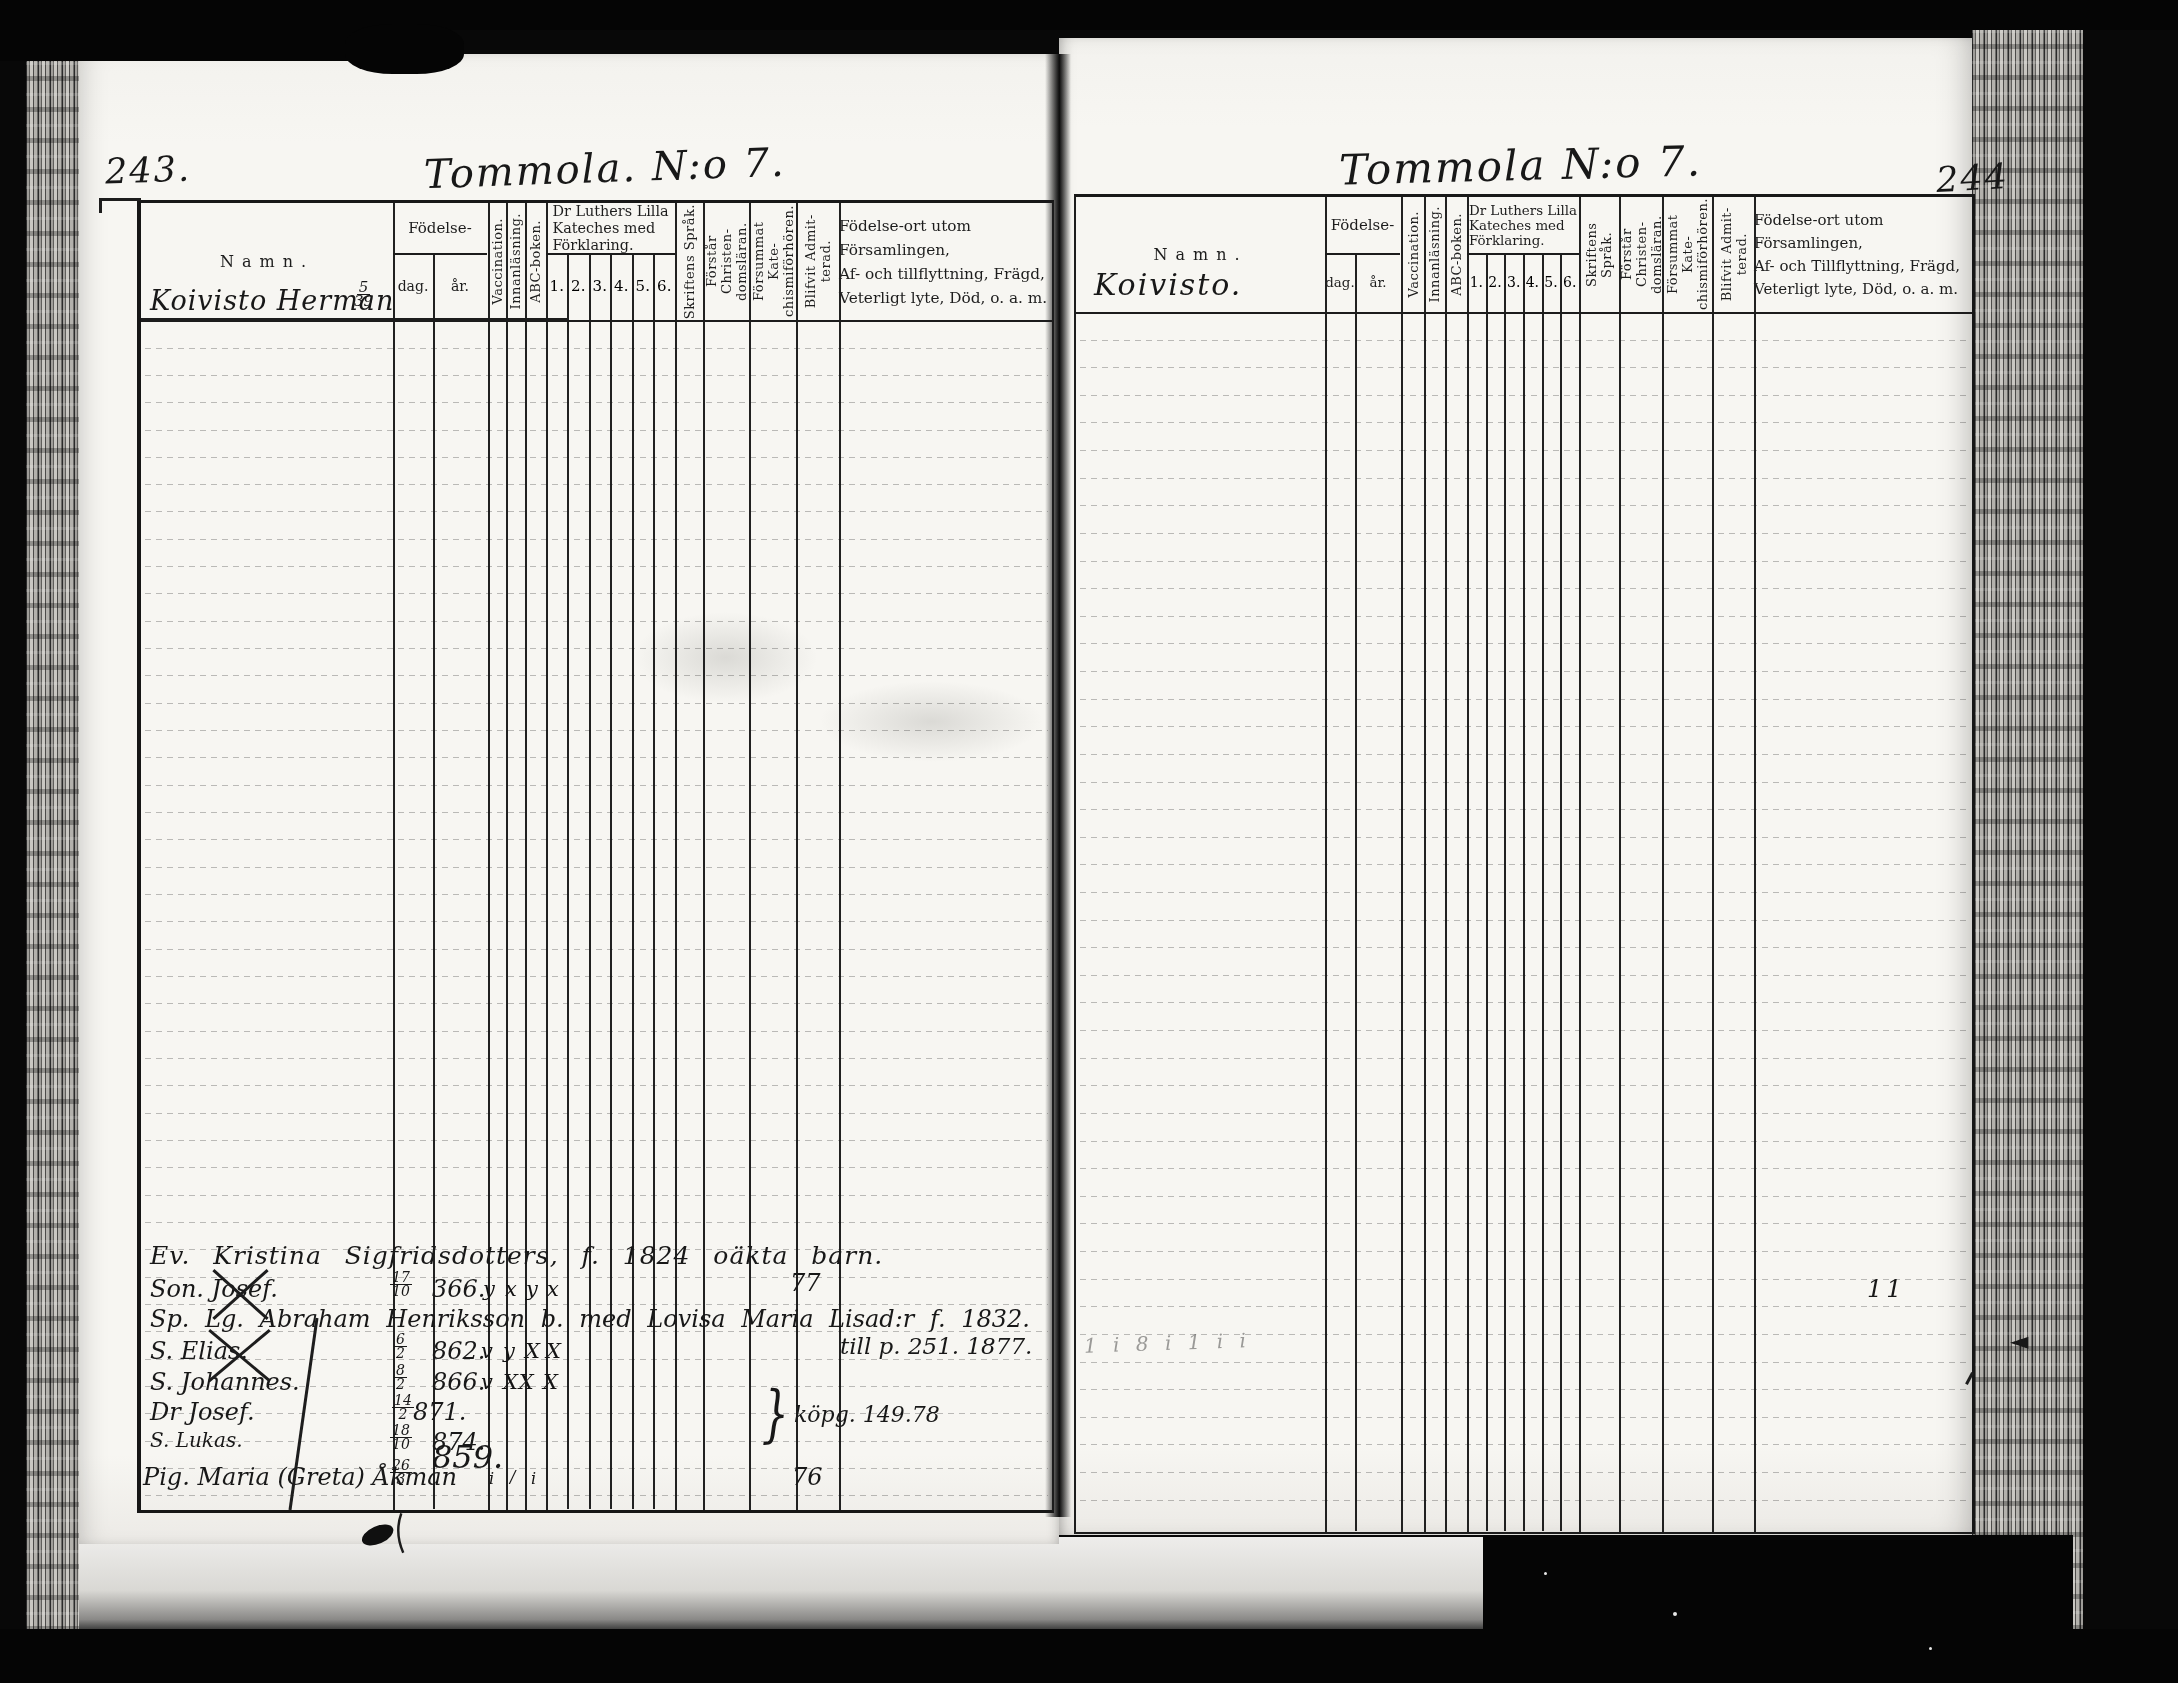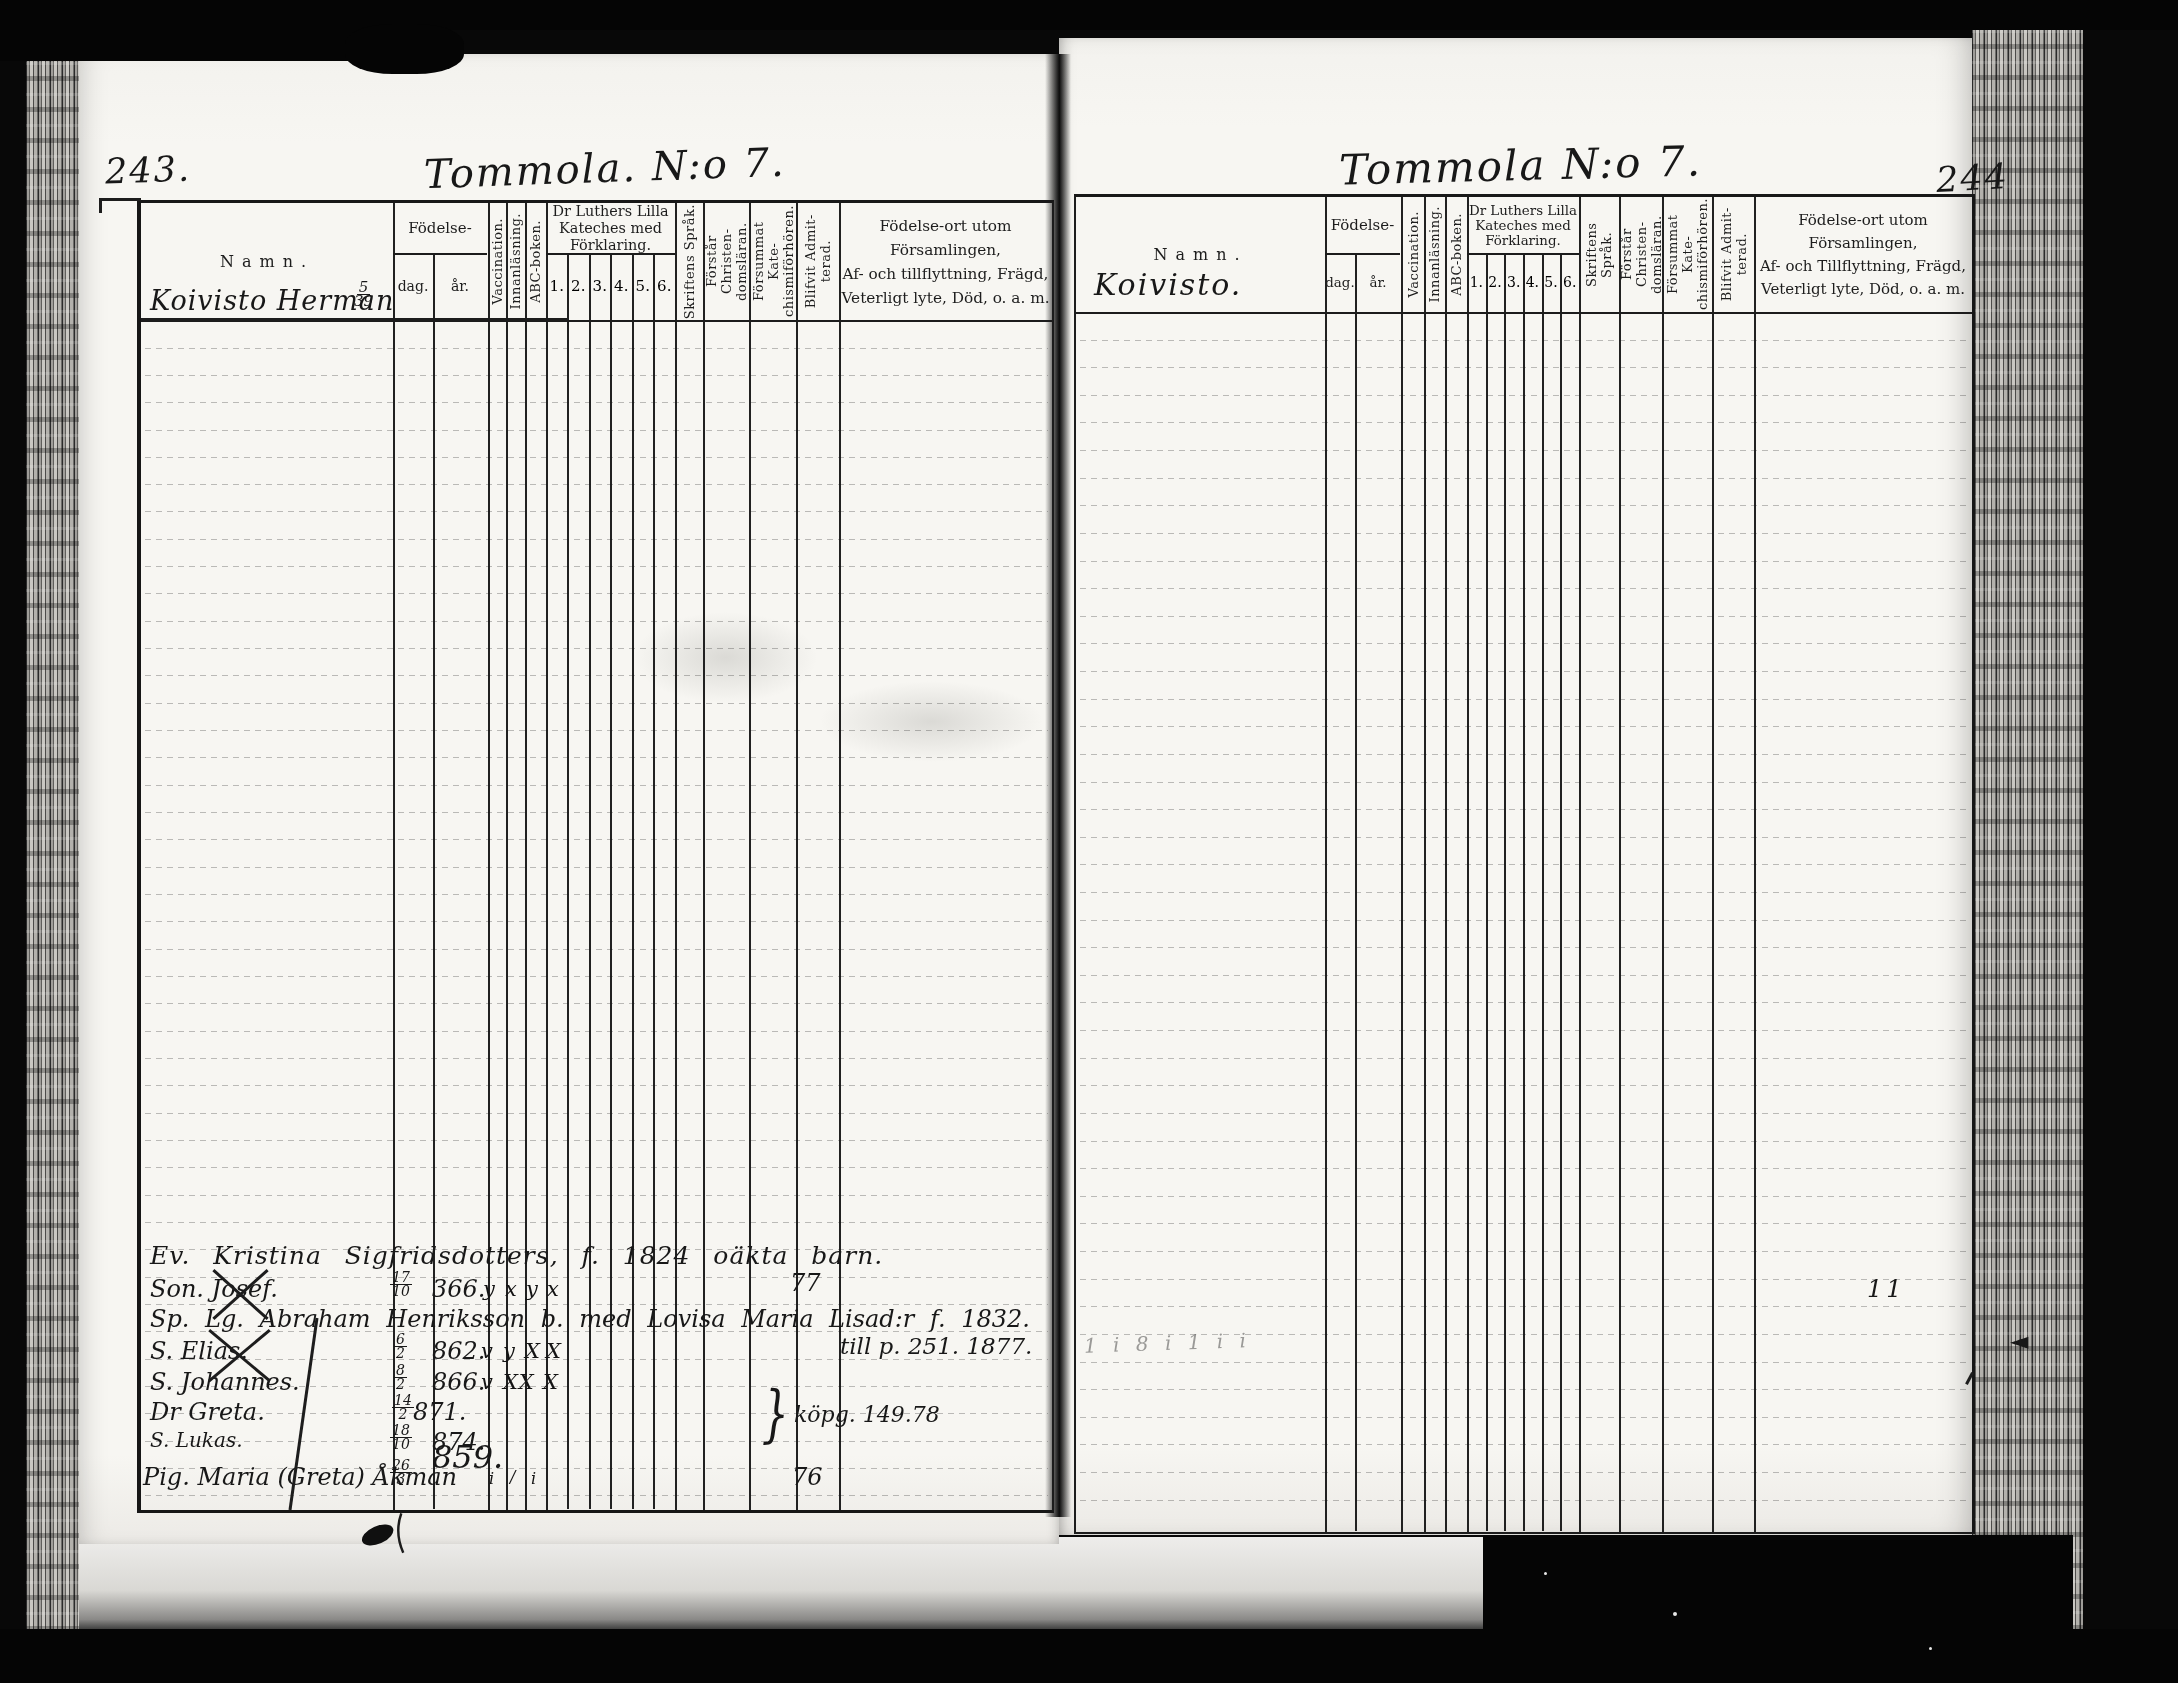--- a/index.html
+++ b/index.html
@@ -22,21 +22,21 @@
   .table{position:absolute;z-index:6;border-top:3px solid #181818;}
   #lines-L{border-left:4px solid #161616;border-right:2px solid #1c1c1c;border-bottom:3px solid #161616;}
   #lines-R{border-left:2px solid #1c1c1c;border-right:3px solid #161616;border-bottom:2px solid #1c1c1c;}
   .vl{position:absolute;width:2px;background:#212121;}
   .hl{position:absolute;height:2px;background:#1c1c1c;}
   .rl{position:absolute;height:1px;left:4px;
       background-image:repeating-linear-gradient(90deg,rgba(25,25,25,.55) 0 6px,rgba(25,25,25,0) 6px 11px);opacity:.5;}
   .hcell{position:absolute;display:flex;align-items:center;justify-content:center;color:#1d1d1d;}
   .vtext{writing-mode:vertical-rl;transform:rotate(180deg);white-space:pre-line;font-size:13px;line-height:15px;
          text-align:center;letter-spacing:0.5px;}
-  .pre{white-space:pre-line;text-align:center;}
+  .pre{white-space:pre-line;text-align:left;}
   .numrow{position:absolute;display:flex;}
   .numrow span{flex:1;display:flex;align-items:center;justify-content:center;font-size:15px;border:0;}
   
   .hand{position:absolute;z-index:7;font-family:"DejaVu Serif",serif;font-style:italic;color:#181818;white-space:nowrap;}
   .title{font-size:40px;letter-spacing:2px;}
   .pagenum{font-size:35px;letter-spacing:2px;}
   .frac{position:absolute;z-index:7;display:flex;flex-direction:column;align-items:center;
         font-family:"DejaVu Serif",serif;font-style:italic;font-size:14px;line-height:13px;color:#181818;}
   .frac .t{border-bottom:1.5px solid #181818;padding:0 2px;}
   .mark{position:absolute;z-index:7;font-family:"DejaVu Serif",serif;font-style:italic;font-size:21px;color:#141414;}
@@ -349,21 +349,21 @@
     <div class="hand" style="left:150px;top:1368px;font-size:24px">S. Johannes.</div>
     <div class="frac" style="left:394px;top:1364px">
       <span class="t">8</span>
       <span>2</span>
     </div>
     <div class="hand" style="left:432px;top:1368px;font-size:24px">866.</div>
     <div class="mark" style="left:481px;top:1370px">v</div>
     <div class="mark" style="left:503px;top:1370px;letter-spacing:-3px">X X</div>
     <div class="mark" style="left:543px;top:1370px">X</div>
 
-    <div class="hand" style="left:150px;top:1398px;font-size:24px">Dr Greta.</div>
+    <div class="hand" style="left:150px;top:1398px;font-size:24px">Dr Josef.</div>
     <div class="frac" style="left:392px;top:1394px">
       <span class="t">14</span>
       <span>2</span>
     </div>
     <div class="hand" style="left:413px;top:1398px;font-size:24px">871.</div>
     <div class="hand" style="left:756px;top:1378px;font-size:61px;font-weight:300;transform:scaleX(.7)">}</div>
     <div class="hand" style="left:794px;top:1402px;font-size:22px">köpg. 149.78</div>
 
     <div class="hand" style="left:150px;top:1428px;font-size:20px">S. Lukas.</div>
     <div class="frac" style="left:390px;top:1424px">

